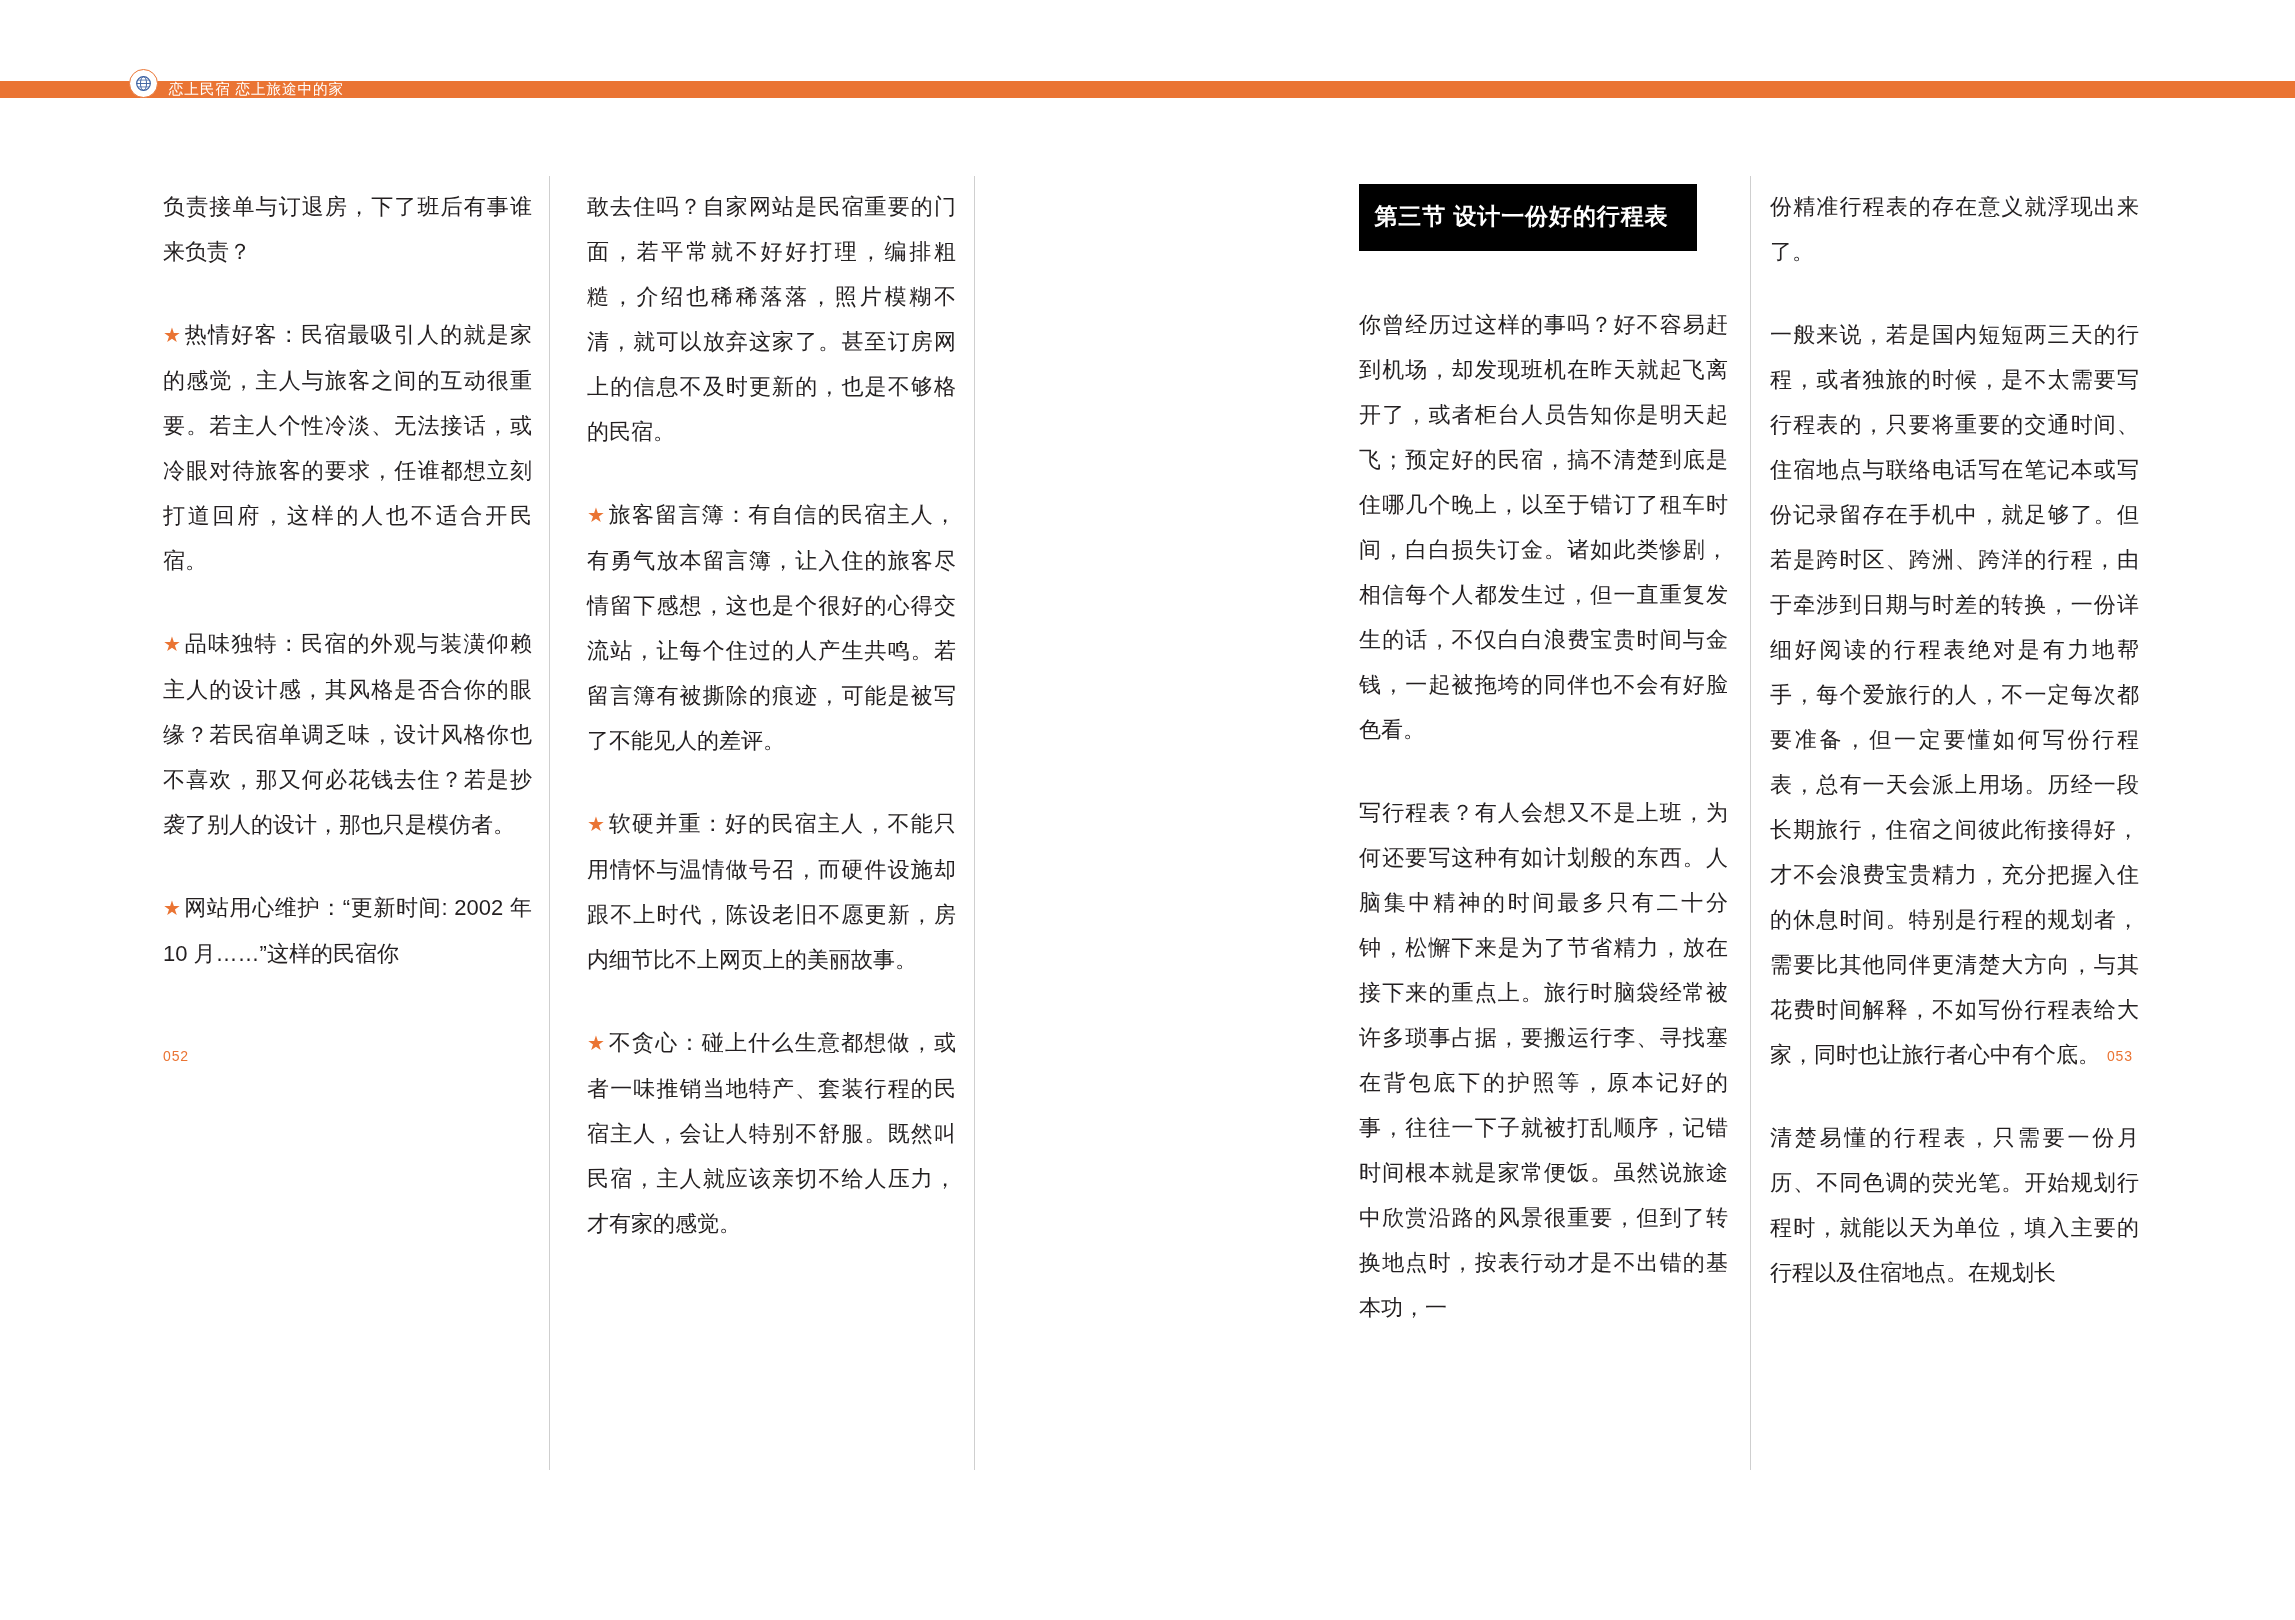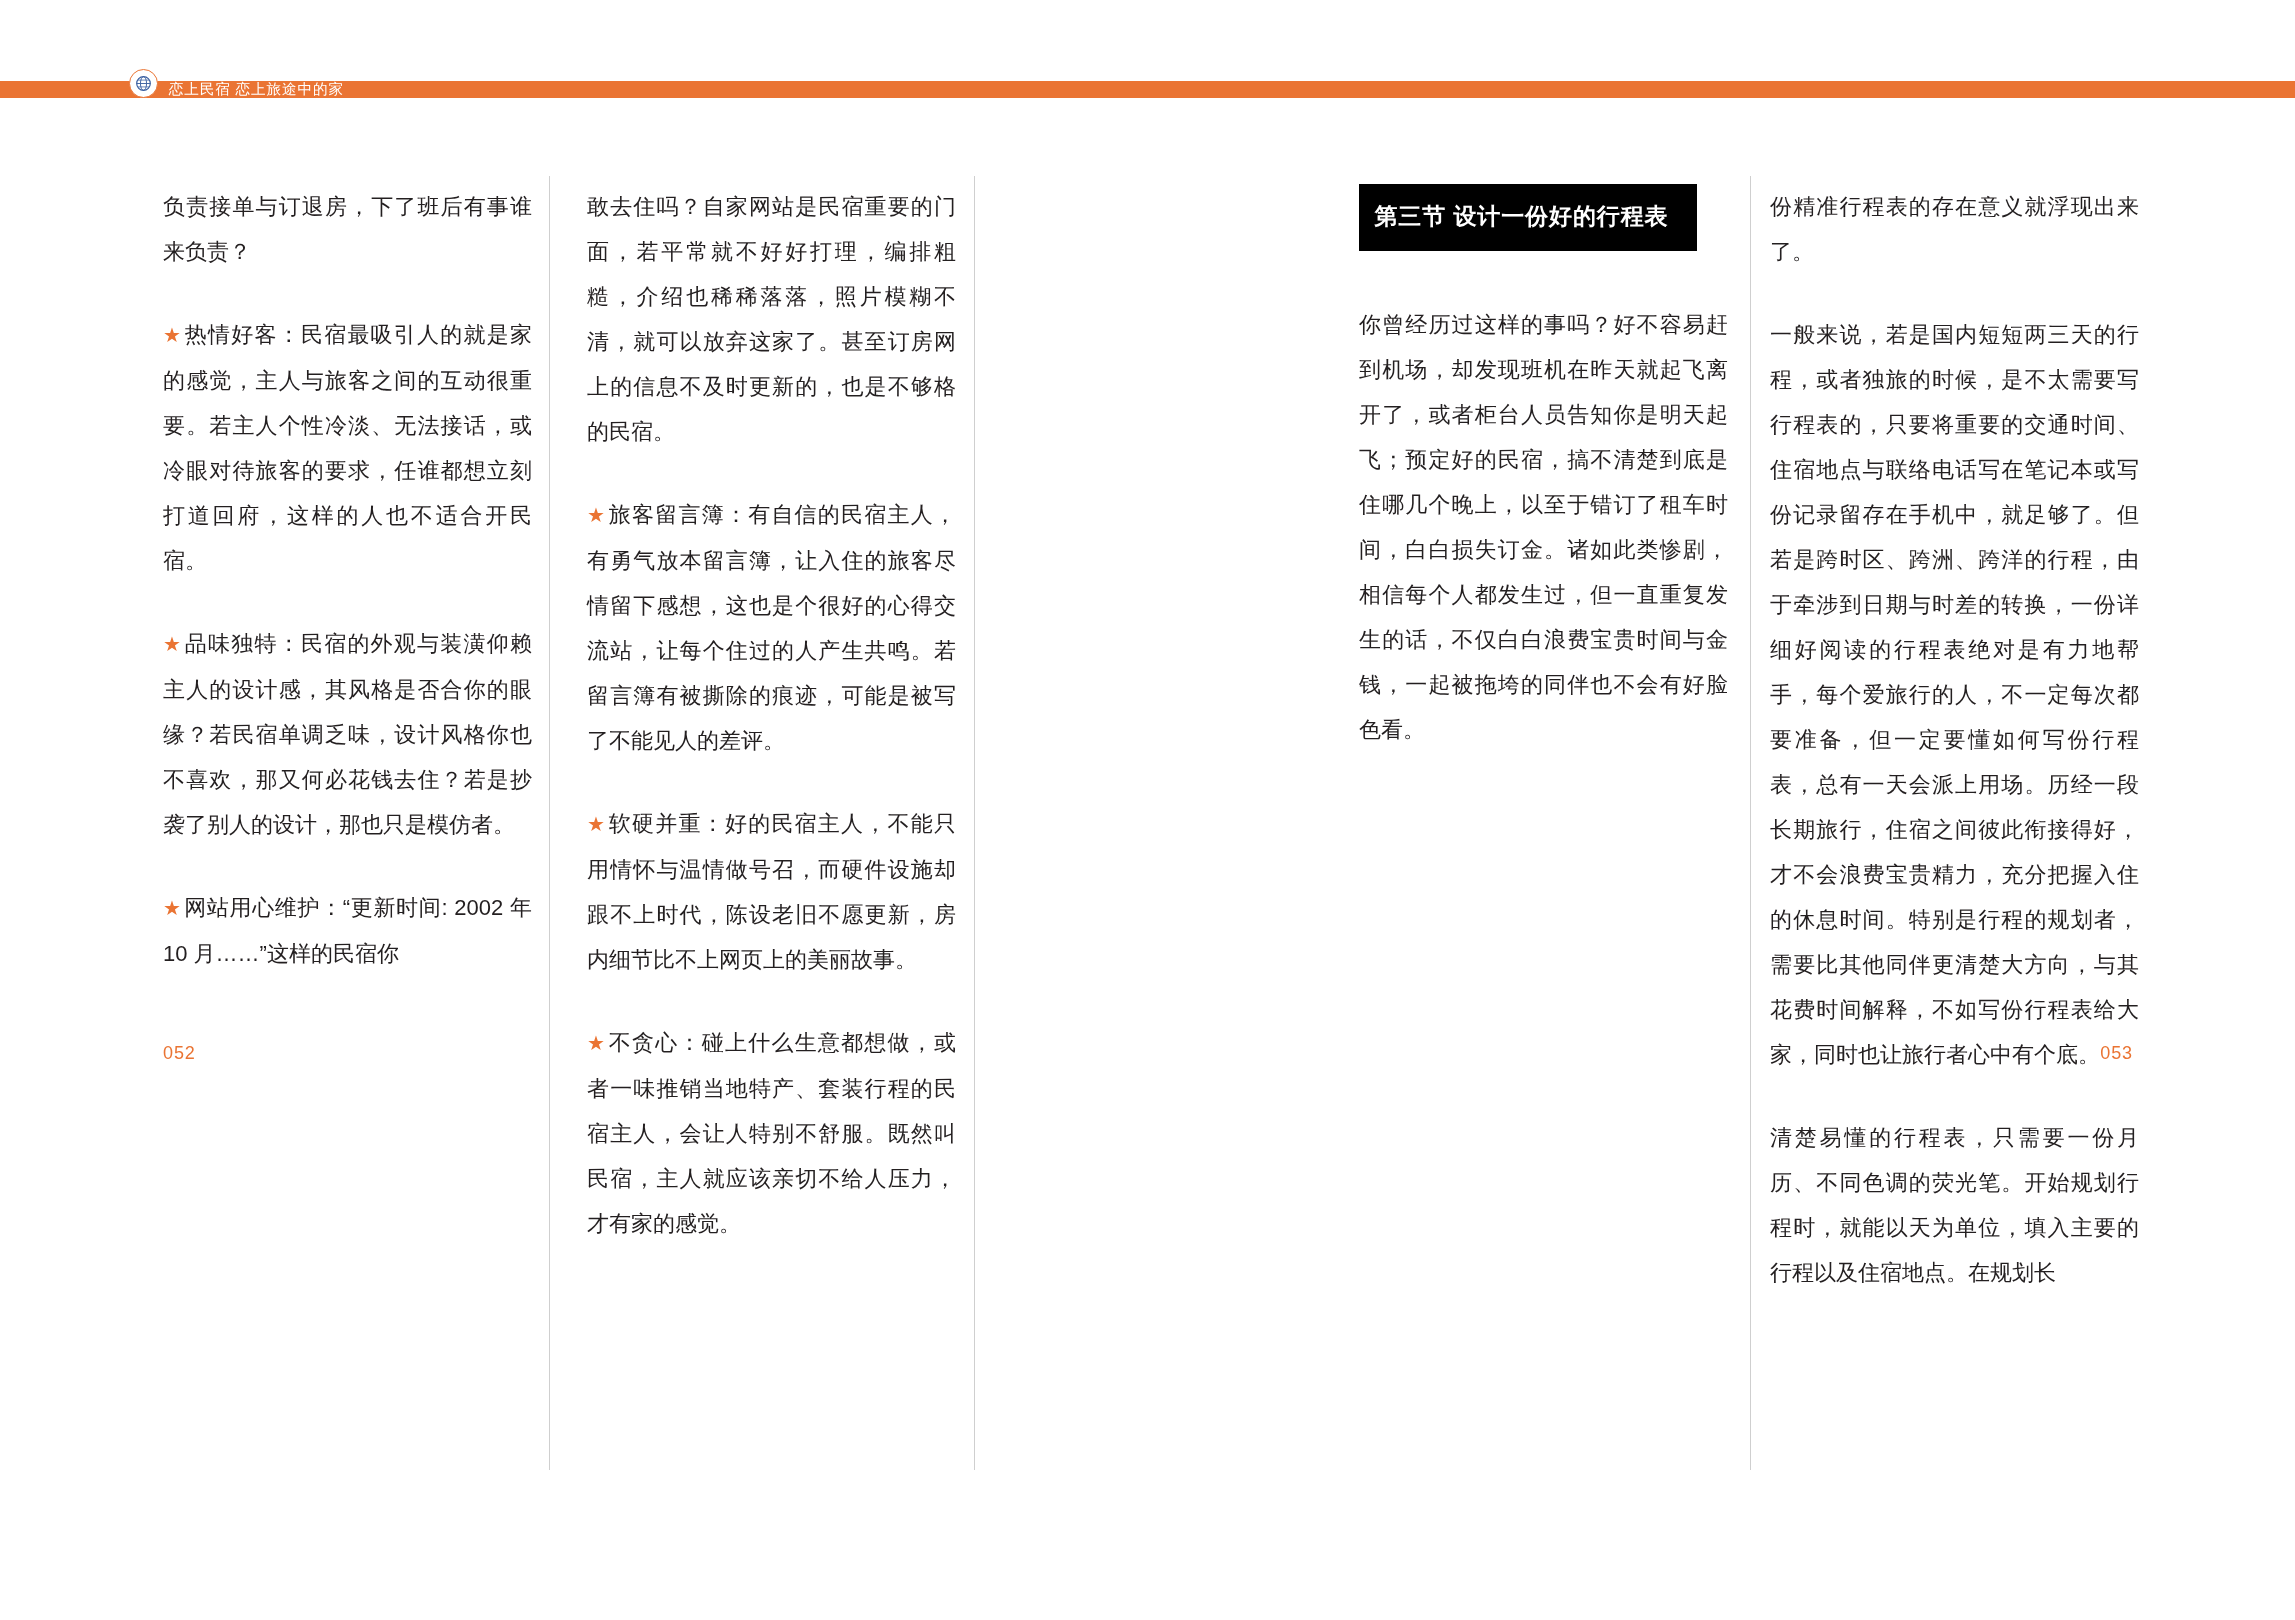--- a/index.html
+++ b/index.html
@@ -117,21 +117,21 @@
     width: 338px;
     box-sizing: border-box;
     margin: 0 0 51px 0;
     letter-spacing: 0.9px;
   }
 
   
   .folio {
     position: absolute;
     bottom: 96px;
-    font-size: 18px;
+    font-size: 14px;
     color: #ea7433;
     letter-spacing: 0.9px;
   }
   .folio-left { left: 163px; }
   .folio-right { right: 163px; text-align: right; }
 </style>
 </head>
 <body>
 
 <div class="top-bar"></div>
@@ -170,20 +170,21 @@
   <div class="folio folio-left">052</div>
 </div>
 
 <div class="page page-right">
 
   <div class="col-rule" style="left:602px;"></div>
 
   <div class="col c3" style="left:211px;">
     <div class="section-heading">第三节  设计一份好的行程表</div>
     <p class="para"><span>你曾经历过这样的事吗？好不容易赶到机场，却发现班机在昨天就起飞离开了，或者柜台人员告知你是明天起飞；预定好的民宿，搞不清楚到底是住哪几个晚上，以至于错订了租车时间，白白损失订金。诸如此类惨剧，相信每个人都发生过，但一直重复发生的话，不仅白白浪费宝贵时间与金钱，一起被拖垮的同伴也不会有好脸色看。</span></p>
+    <p class="para"><span>写行程表？有人会想又不是上班，为何还要写这种有如计划般的东西。人脑集中精神的时间最多只有二十分钟，松懈下来是为了节省精力，放在接下来的重点上。旅行时脑袋经常被许多琐事占据，要搬运行李、寻找塞在背包底下的护照等，原本记好的事，往往一下子就被打乱顺序，记错时间根本就是家常便饭。虽然说旅途中欣赏沿路的风景很重要，但到了转换地点时，按表行动才是不出错的基本功，一</span></p>
   </div>
 
   <div class="col c4" style="left:622px;">
     <p class="para"><span>份精准行程表的存在意义就浮现出来了。</span></p>
     <p class="para"><span>一般来说，若是国内短短两三天的行程，或者独旅的时候，是不太需要写行程表的，只要将重要的交通时间、住宿地点与联络电话写在笔记本或写份记录留存在手机中，就足够了。但若是跨时区、跨洲、跨洋的行程，由于牵涉到日期与时差的转换，一份详细好阅读的行程表绝对是有力地帮手，每个爱旅行的人，不一定每次都要准备，但一定要懂如何写份行程表，总有一天会派上用场。历经一段长期旅行，住宿之间彼此衔接得好，才不会浪费宝贵精力，充分把握入住的休息时间。特别是行程的规划者，需要比其他同伴更清楚大方向，与其花费时间解释，不如写份行程表给大家，同时也让旅行者心中有个底。</span></p>
     <p class="para"><span>清楚易懂的行程表，只需要一份月历、不同色调的荧光笔。开始规划行程时，就能以天为单位，填入主要的行程以及住宿地点。在规划长</span></p>
   </div>
 
   <div class="folio folio-right">053</div>
 </div>

